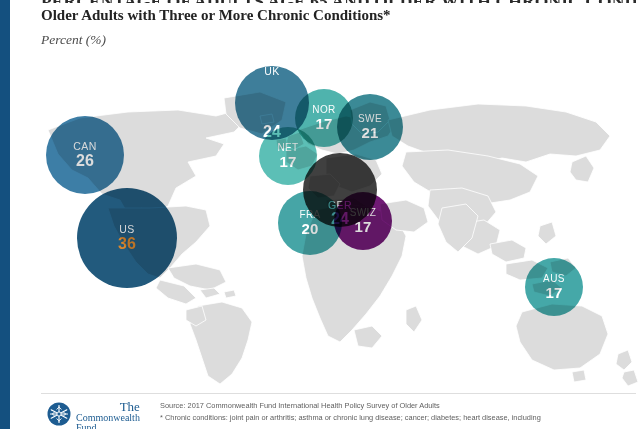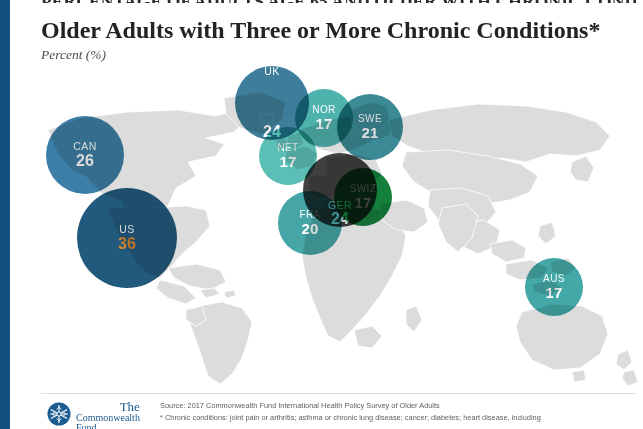--- a/index.html
+++ b/index.html
@@ -19,22 +19,22 @@
   
   .hdr{position:absolute;left:41px;top:-8px;width:595px;}
   .title-top{
     font-family:"Liberation Serif", serif;
     font-weight:bold;font-size:17.5px;color:#2b2b2b;
     letter-spacing:.1px;line-height:19px;white-space:nowrap;
     overflow:hidden;height:11px;
   }
   .title-main{
     font-family:"Liberation Serif", serif;
-    font-weight:bold;font-size:24px;color:#232323;
-    line-height:22px;white-space:nowrap;margin-top:16px;
+    font-weight:bold;font-size:15px;color:#232323;
+    line-height:22px;white-space:nowrap;margin-top:1px;
   }
   .subtitle{
     font-family:"Liberation Serif", serif;
     font-style:italic;font-size:13.5px;color:#4c4c4c;
     margin-top:6px;
   }
 
   
   .mapwrap{position:absolute;left:10px;top:58px;width:633px;height:330px;}
   .mapwrap svg{display:block;}
@@ -176,21 +176,21 @@
         <span class="vv" style="color: rgb(255, 255, 255);">20</span>
       </div>
       <div class="bub" style="left: 295px; top: 89px; width: 58px; height: 58px; background: rgb(79, 179, 173);">
         <span class="cc">NOR</span>
         <span class="vv" style="color: rgb(255, 255, 255);">17</span>
       </div>
       <div class="bub" style="left: 259px; top: 127px; width: 58px; height: 58px; background: rgb(92, 191, 182);">
         <span class="cc">NET</span>
         <span class="vv" style="color: rgb(255, 255, 255);">17</span>
       </div>
-      <div class="bub" style="left: 334px; top: 168px; width: 58px; height: 58px; background: #15803d;">
+      <div class="bub" style="left: 334px; top: 192px; width: 58px; height: 58px; background: #701a75;">
         <span class="cc">SWIZ</span>
         <span class="vv" style="color: rgb(255, 255, 255);">17</span>
       </div>
       <div class="bub" style="left: 525px; top: 258px; width: 58px; height: 58px; background: rgb(69, 168, 168);">
         <span class="cc">AUS</span>
         <span class="vv" style="color: rgb(255, 255, 255);">17</span>
       </div>
     </div>
 
   <div class="divider"></div>

